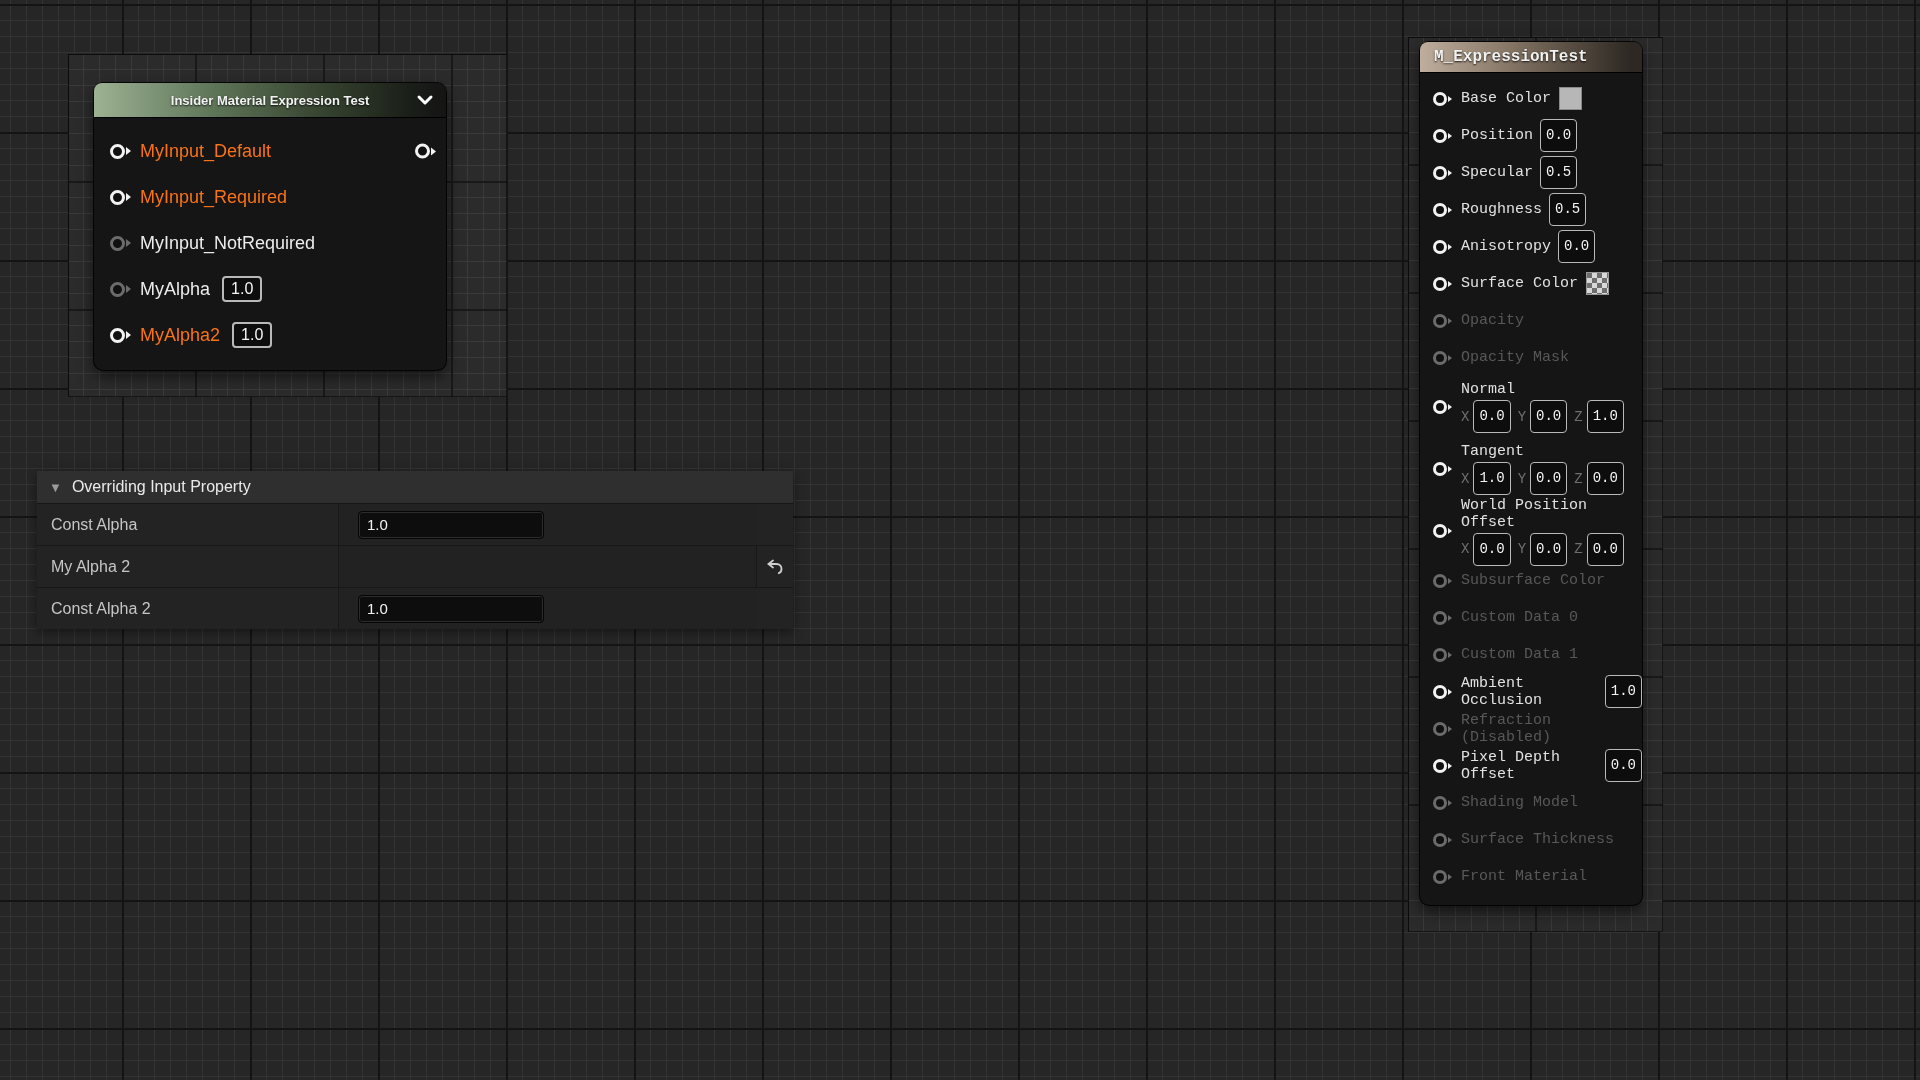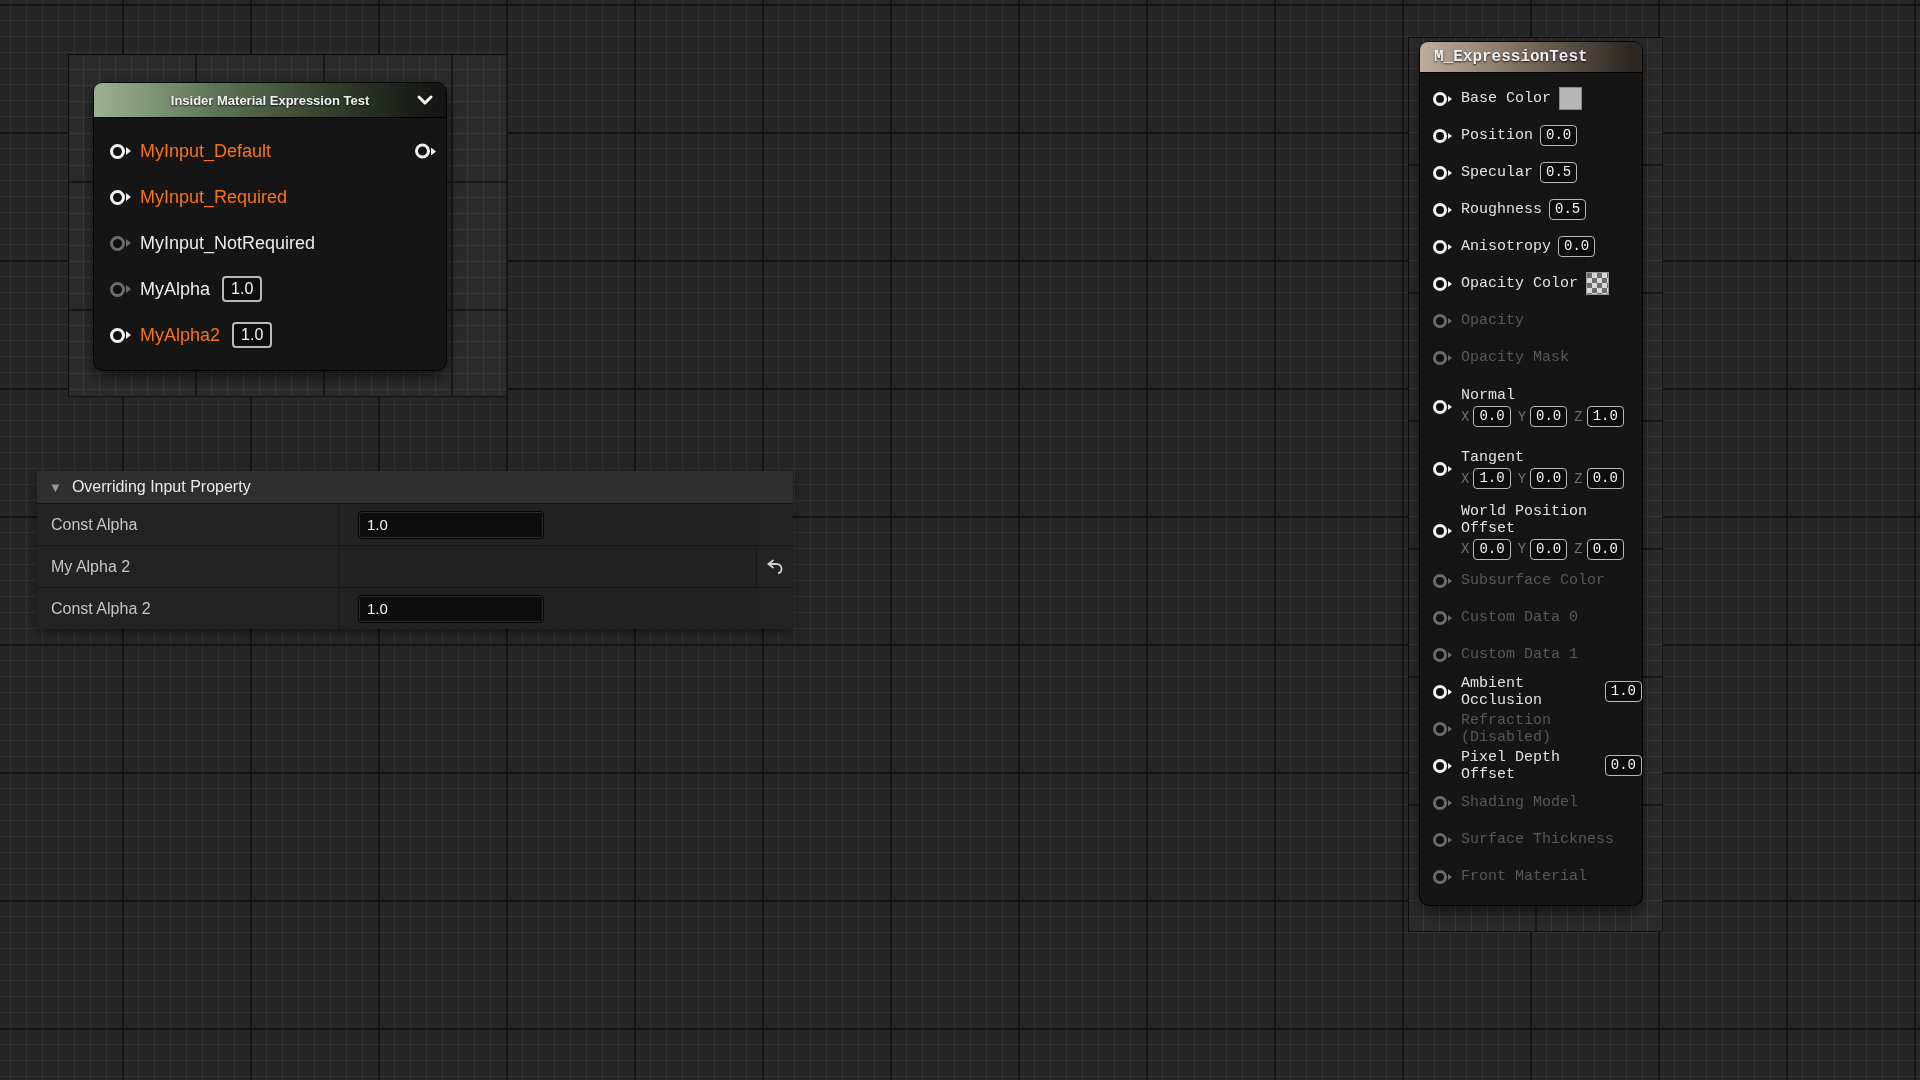--- a/index.html
+++ b/index.html
@@ -70,21 +70,21 @@
     background:linear-gradient(to right,#bfae9d,#8d7d6c 35%,#544a3f 70%,#2d2823 95%);}
   .node-c .node-title{font-size:16px;}
   .mat-pins{padding:7px 0 10px;}
   .mrow{position:relative;min-height:37px;display:flex;align-items:center;padding-left:13px;}
   .mrow .pin .ring{width:8px;height:8px;border-width:3px;}
   .mrow .pin .tri{border-left-width:4px;border-top-width:3.5px;border-bottom-width:3.5px;}
   .mcontent{margin-left:9px;display:flex;flex-direction:column;justify-content:center;}
   .mline{display:flex;align-items:center;}
   .mlabel{color:#e2e2e2;font-size:15px;}
   .mrow.dim .mlabel{color:#585858;}
-  .mrow .vbox{margin-left:7px;border-width:1.5px;font-size:14px;line-height:19px;padding:0 5px;}
+  .mrow .vbox{margin-left:7px;border-width:1.5px;font-size:14px;line-height:19px;padding:6px 5px;}
   .swatch{display:inline-block;width:21px;height:21px;margin-left:8px;background:#b7b7b7;border:1px solid #8a8a8a;cursor:pointer;}
   .swatch.checker{background:repeating-conic-gradient(#d8d8d8 0% 25%,#6e6e6e 0% 50%) 0 0/10px 10px;border-color:#999;}
   .mrow.vector{height:62px;}
   .xyz{display:flex;align-items:center;margin-top:2px;}
   .axis{display:inline-flex;align-items:center;margin-right:7px;}
   .alabel{font-style:normal;color:#6f6f6f;font-size:14px;margin-right:4px;}
   .xyz .vbox{margin-left:0;min-width:24px;text-align:center;}
   svg.icon{display:block;}
 </style>
 </head>
@@ -275,21 +275,21 @@
 
     </div>
   </div>
         <div class="mrow">
     <span class="pin">
             <i class="ring"></i>
             <i class="tri"></i>
           </span>
     <div class="mcontent">
       <div class="mline">
-        <span class="mlabel">Opacity Color</span>
+        <span class="mlabel">Surface Color</span>
 
         <span class="swatch checker"></span>
       </div>
 
     </div>
   </div>
         <div class="mrow dim">
     <span class="pin">
             <i class="ring"></i>
             <i class="tri"></i>

